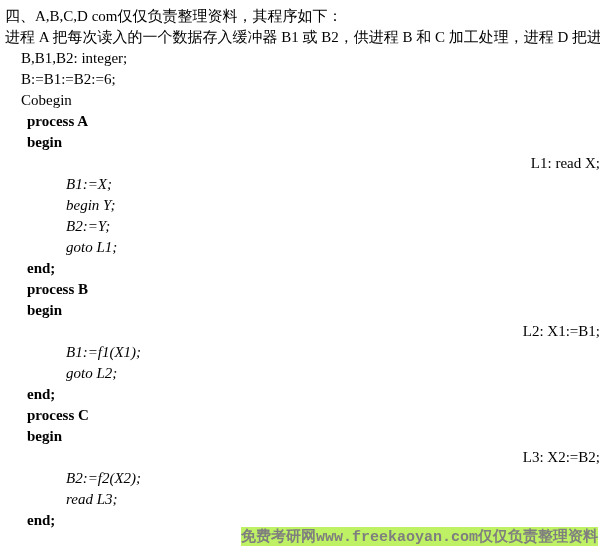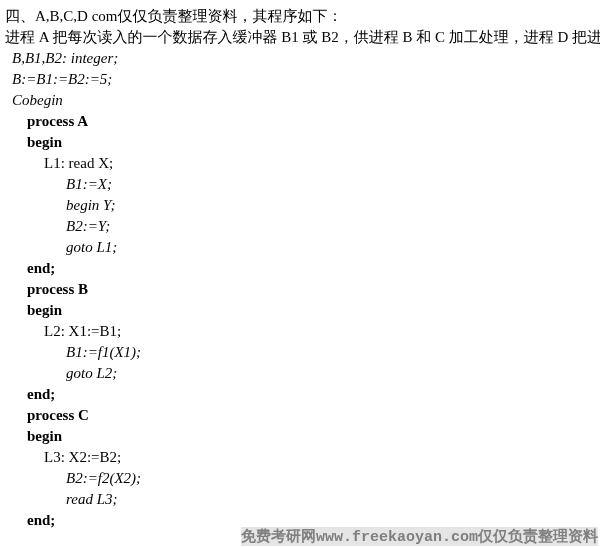--- a/index.html
+++ b/index.html
@@ -17,45 +17,45 @@
     color: #000000;
   }
   .page {
     padding: 6px 0 0 5px;
   }
   .line {
     height: 21px;
     line-height: 21px;
     white-space: pre;
   }
-  .ind0 { margin-left: 7px; font-style: italic; }
+  .ind0 { margin-left: 16px; }
   .ind1 { margin-left: 22px; font-weight: bold; }
-  .ind2 { margin-left: 39px; }
+  .ind2 { margin-left: 39px; text-align: right; }
   .ind3 { margin-left: 61px; font-style: italic; }
   .watermark {
     position: absolute;
     right: 2px;
     bottom: 1px;
     font-family: "Liberation Mono", "DejaVu Sans Mono", monospace;
     font-weight: bold;
     font-size: 15px;
     color: #7f7f7f;
     white-space: pre;
-    background: #e5e5e5;
+    background: #bef264;
   }
 </style>
 </head>
 <body>
 
 <div class="page">
   <div class="line">四、A,B,C,D com仅仅负责整理资料，其程序如下：</div>
   <div class="line">进程 A 把每次读入的一个数据存入缓冲器 B1 或 B2，供进程 B 和 C 加工处理，进程 D 把进</div>
 
   <div class="line ind0">B,B1,B2: integer;</div>
-  <div class="line ind0">B:=B1:=B2:=5;</div>
+  <div class="line ind0">B:=B1:=B2:=6;</div>
   <div class="line ind0">Cobegin</div>
   <div class="line ind1">process A</div>
   <div class="line ind1">begin</div>
   <div class="line ind2">L1: read X;</div>
   <div class="line ind3">B1:=X;</div>
   <div class="line ind3">begin Y;</div>
   <div class="line ind3">B2:=Y;</div>
   <div class="line ind3">goto L1;</div>
   <div class="line ind1">end;</div>
   <div class="line ind1">process B</div>

